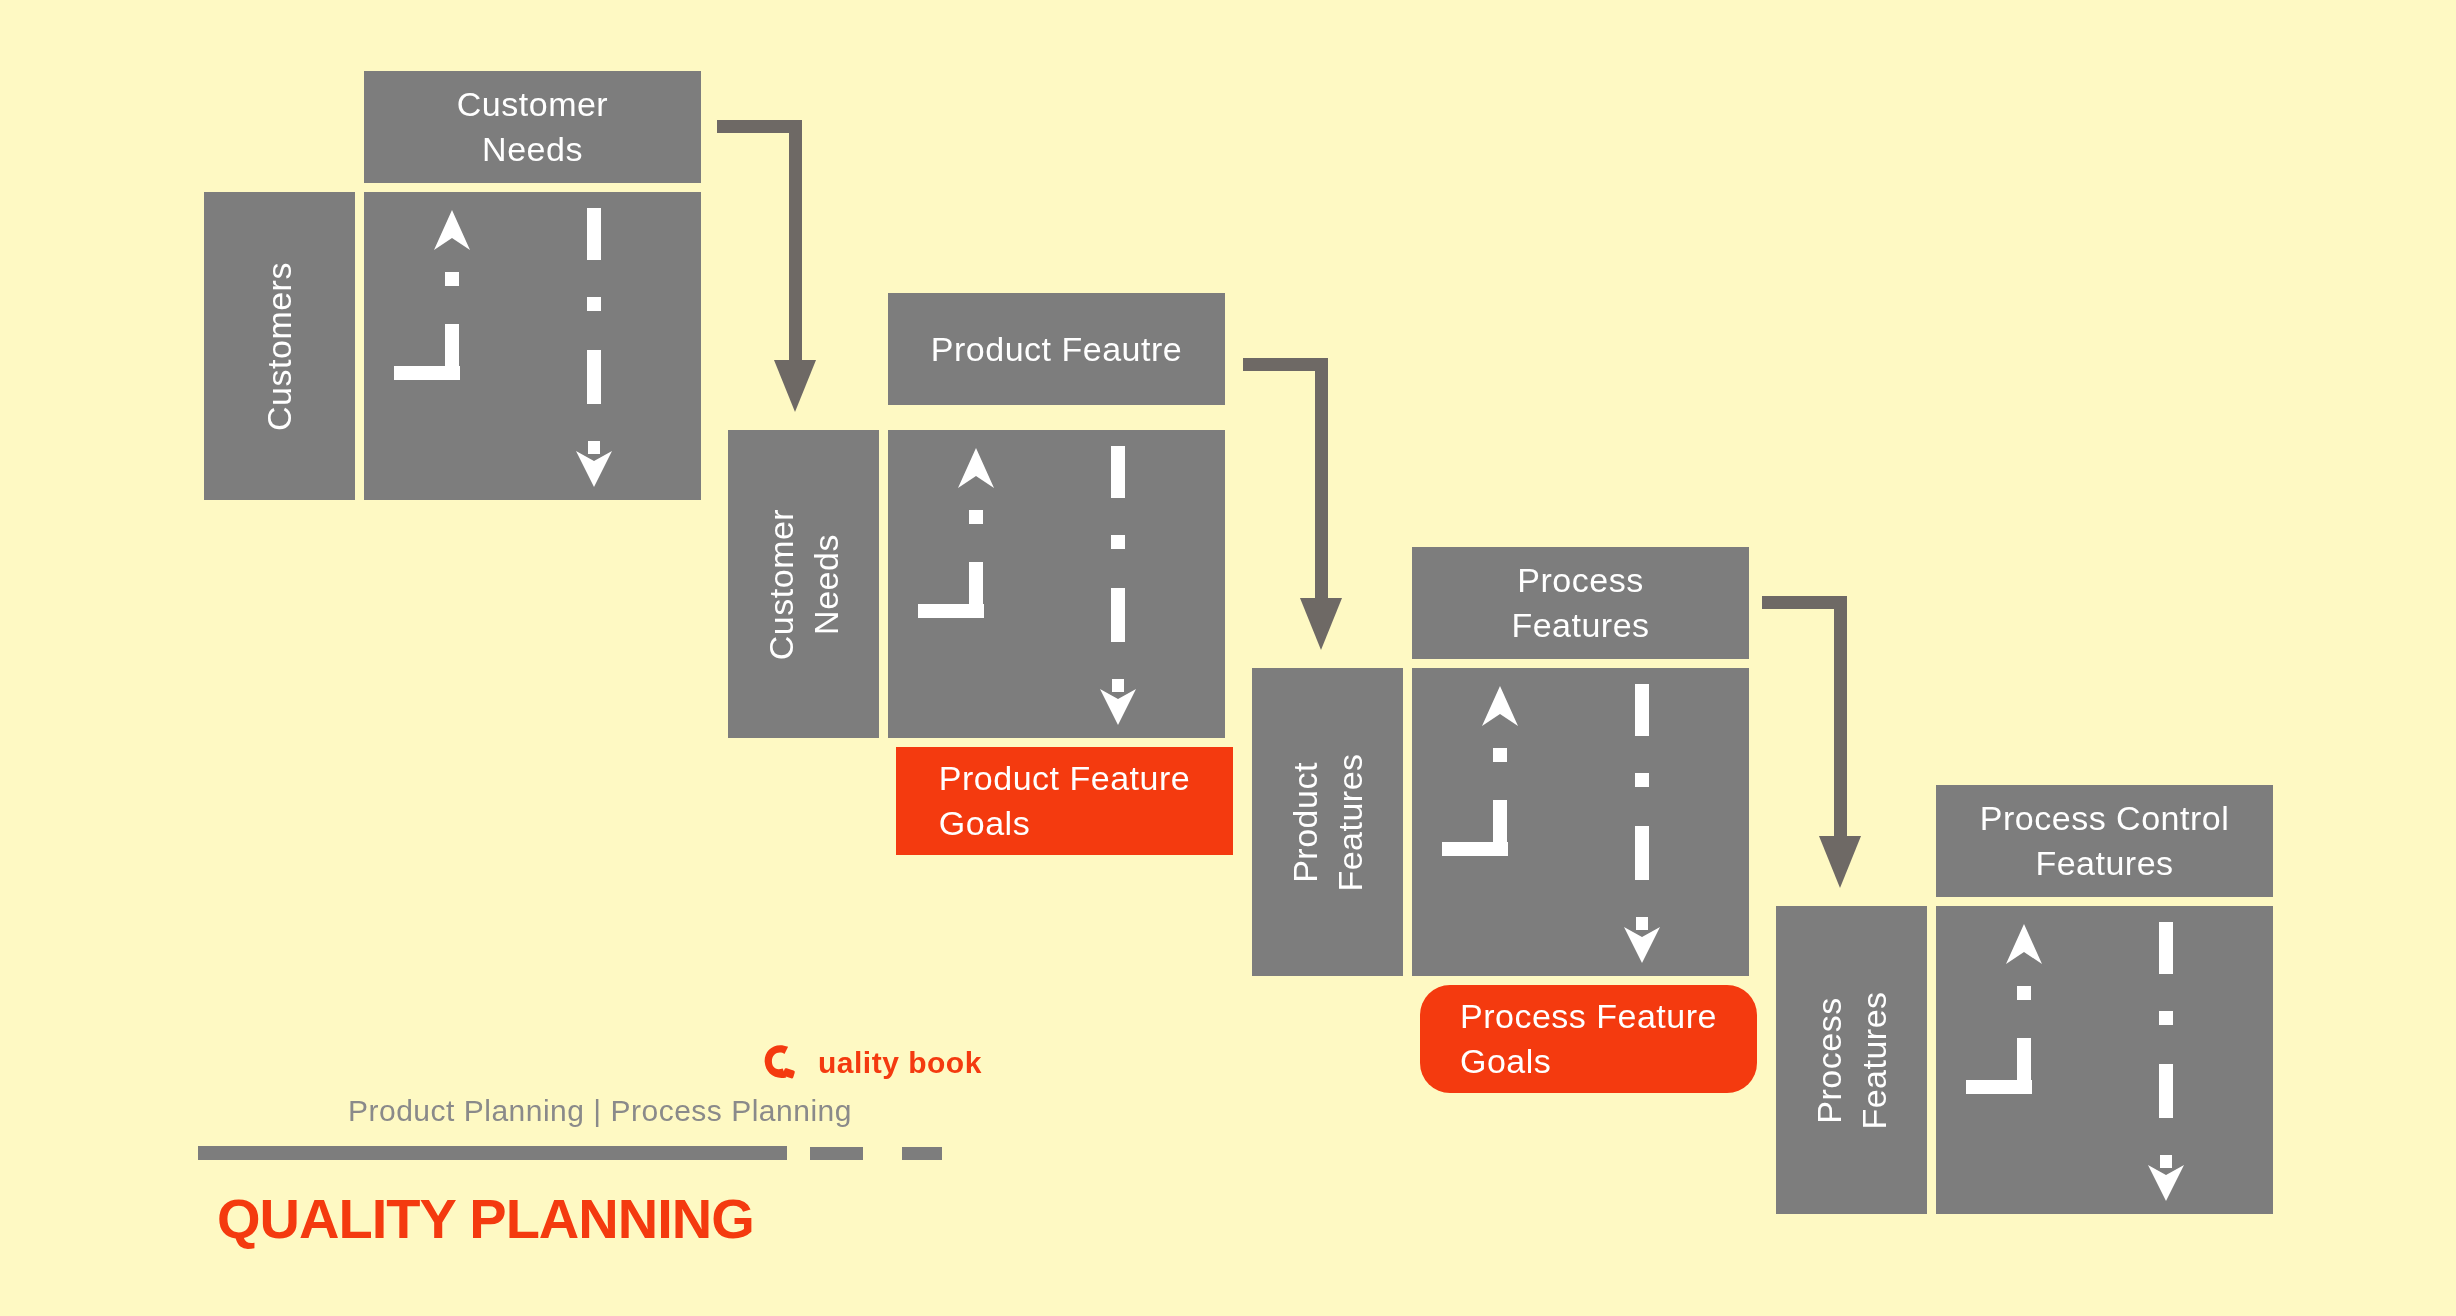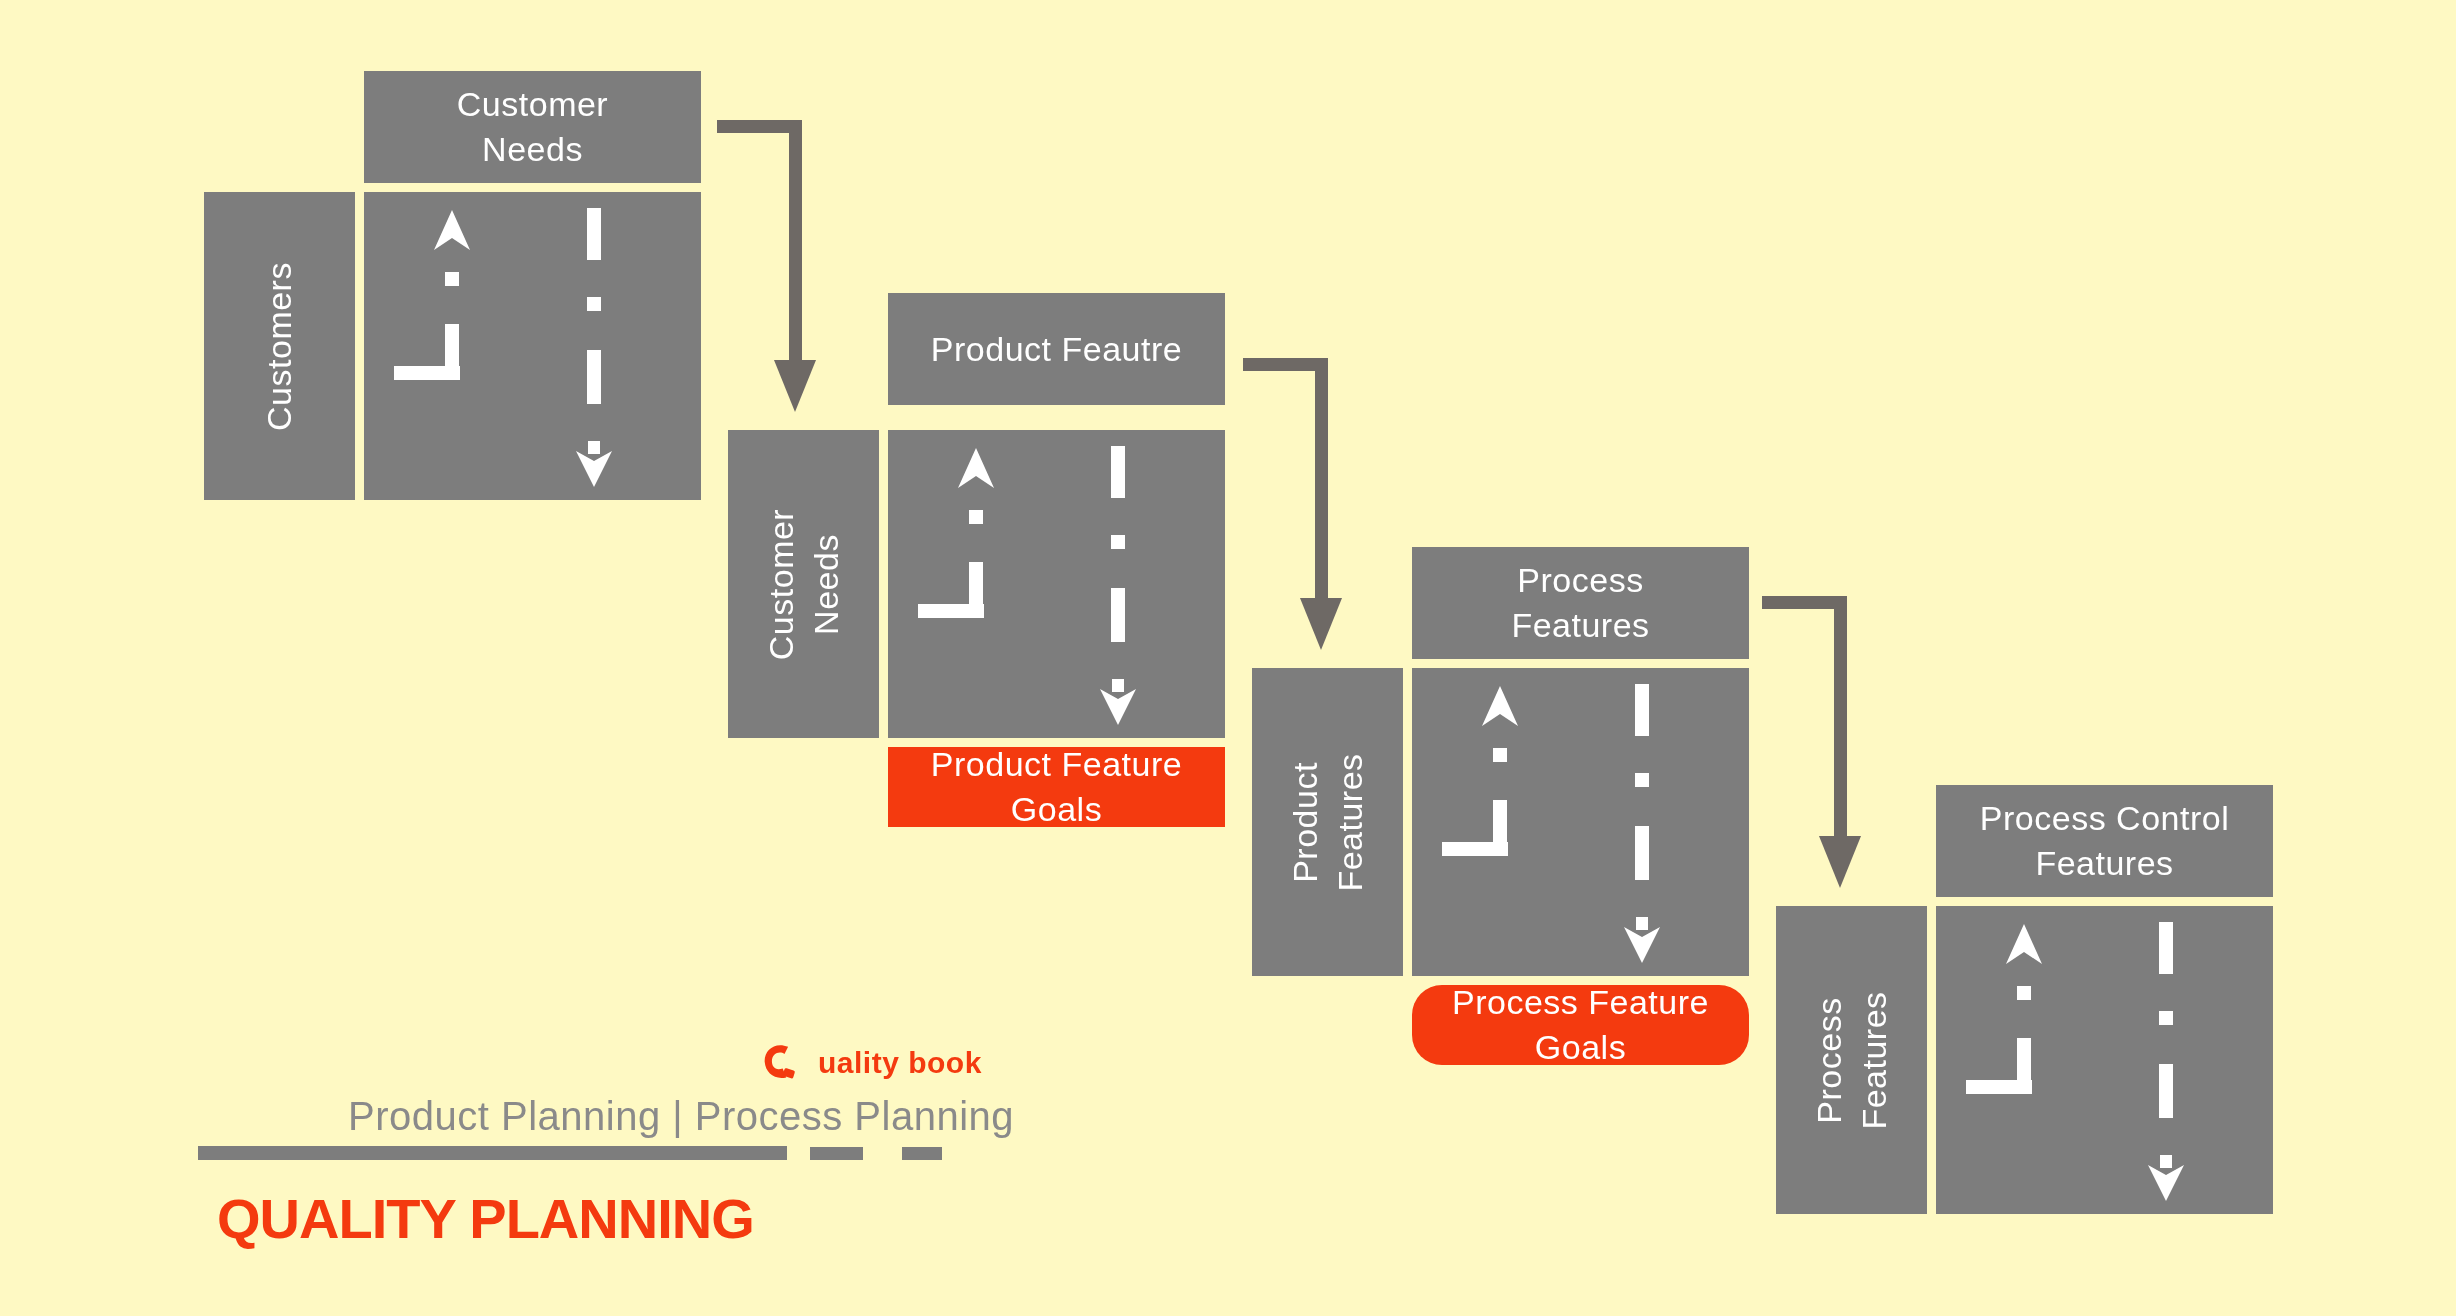--- a/index.html
+++ b/index.html
@@ -16,35 +16,35 @@
   }
   .abs{position:absolute;}
   .graybox{background:var(--box-gray);color:var(--white);}
   .redbox{background:var(--accent);color:var(--white);}
   .center{display:flex;align-items:center;justify-content:center;}
   .prelines{white-space:pre-line;}
   .header-box{
     width:337px;height:112px;font-size:34px;line-height:1.32;
     text-align:center;letter-spacing:.5px;font-weight:500;
   }
-  .goal-box{width:337px;height:80px;font-size:34px;line-height:1.32;text-align:center;letter-spacing:.5px;font-weight:500;}
+  .goal-box{width:337px;height:108px;font-size:34px;line-height:1.32;letter-spacing:.5px;font-weight:500;margin-left:8px;}
   .side-box{width:151px;height:308px;}
   .side-rot{
     width:308px;height:151px;transform:rotate(-90deg);
     display:flex;align-items:center;justify-content:center;
     font-size:34px;line-height:1.3;text-align:center;letter-spacing:.5px;font-weight:500;
   }
   .flow-svg{display:block;width:337px;height:308px;}
   .flow-svg .wh{fill:#ffffff;}
   .conn-svg{display:block;width:110px;height:300px;overflow:visible;}
   .conn-svg .cg{fill:var(--connector-gray);}
   .divider{background:var(--box-gray);}
   .logo-row{display:flex;align-items:center;gap:20px;color:var(--accent);}
   .logo-text{font-size:30px;font-weight:bold;letter-spacing:.5px;}
-  .tagline{font-size:40px;color:var(--tagline-gray);letter-spacing:.5px;}
+  .tagline{font-size:30px;color:var(--tagline-gray);letter-spacing:.5px;}
   .page-title{font-size:56px;font-weight:800;color:var(--accent);letter-spacing:-1px;}
 </style>
 </head>
 <body>
 
 <div id="canvas">
 
   <div class="abs graybox center prelines header-box" style="left:364px;top:71px;">Customer
 Needs</div>
   <div class="abs graybox center side-box" style="left:204px;top:192px;">

